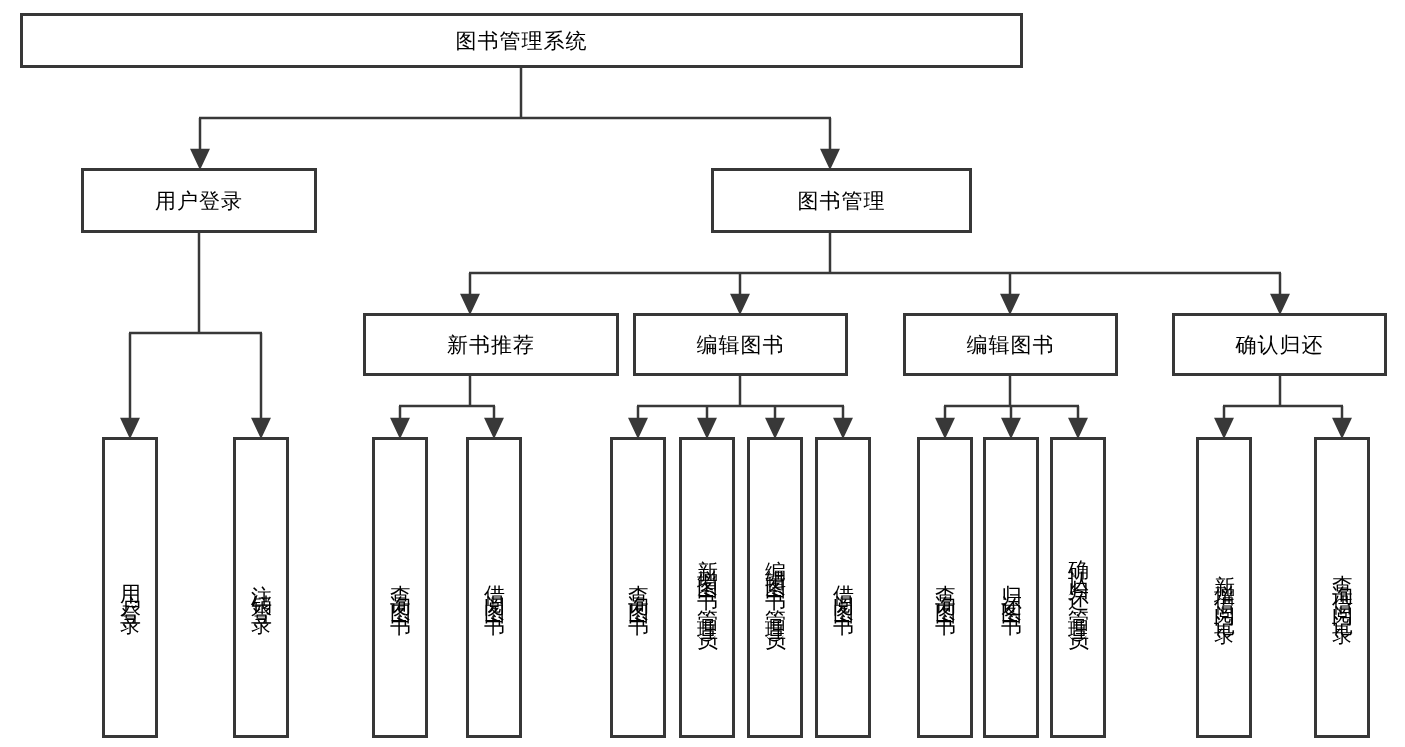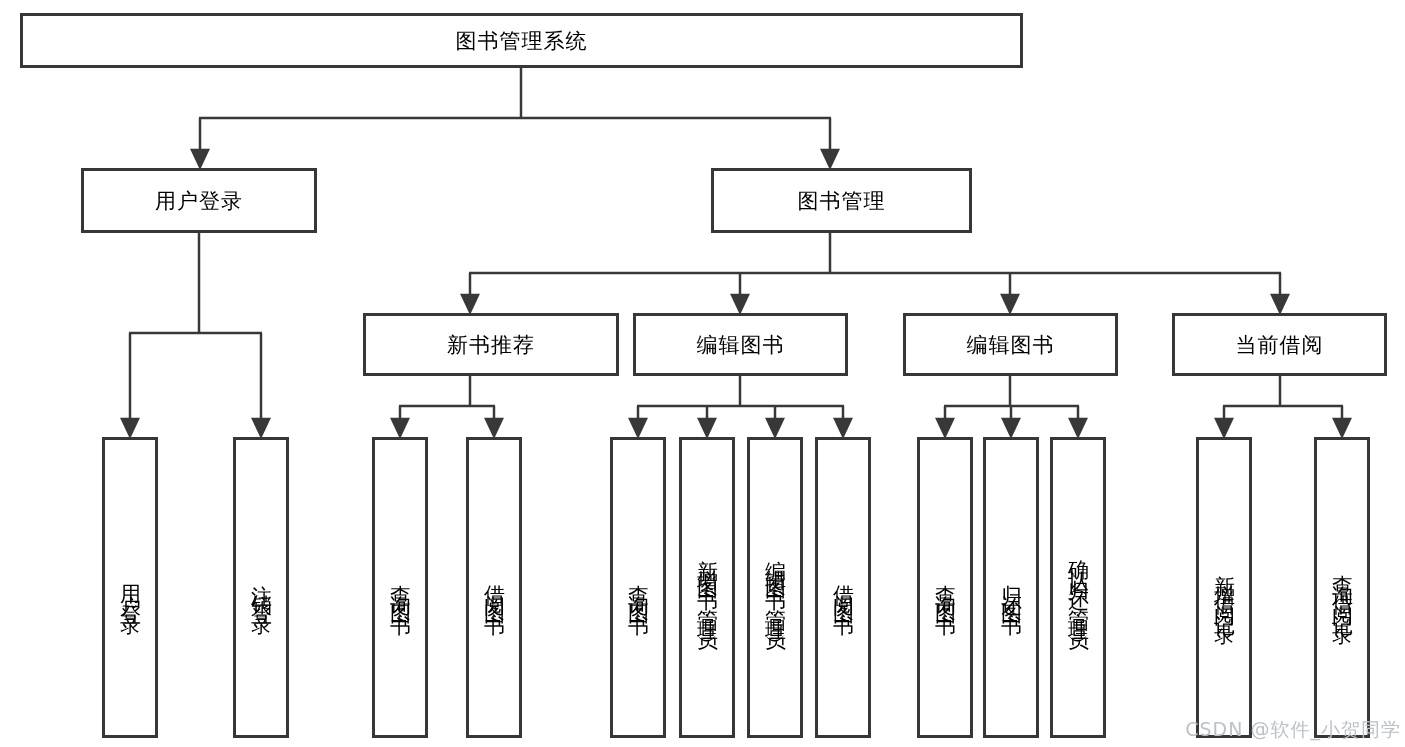--- a/index.html
+++ b/index.html
@@ -136,35 +136,34 @@
   </svg>
 
   <div class="node h" style="left:20px; top:13px; width:1003px; height:55px;">图书管理系统</div>
 
   <div class="node h" style="left:81px; top:168px; width:236px; height:65px;">用户登录</div>
   <div class="node h" style="left:711px; top:168px; width:261px; height:65px;">图书管理</div>
 
   <div class="node h" style="left:363px; top:313px; width:256px; height:63px;">新书推荐</div>
   <div class="node h" style="left:633px; top:313px; width:215px; height:63px;">编辑图书</div>
   <div class="node h" style="left:903px; top:313px; width:215px; height:63px;">编辑图书</div>
-  <div class="node h" style="left:1172px; top:313px; width:215px; height:63px;">当前借阅</div>
+  <div class="node h" style="left:1172px; top:313px; width:215px; height:63px;">确认归还</div>
 
   <div class="node v" style="left:102px; top:437px; width:56px; height:301px;">用户登录</div>
   <div class="node v" style="left:233px; top:437px; width:56px; height:301px;">注销登录</div>
 
   <div class="node v" style="left:372px; top:437px; width:56px; height:301px;">查询图书</div>
   <div class="node v" style="left:466px; top:437px; width:56px; height:301px;">借阅图书</div>
 
   <div class="node v" style="left:610px; top:437px; width:56px; height:301px;">查询图书</div>
   <div class="node v" style="left:679px; top:437px; width:56px; height:301px;">新增图书（管理员）</div>
   <div class="node v" style="left:747px; top:437px; width:56px; height:301px;">编辑图书（管理员）</div>
   <div class="node v" style="left:815px; top:437px; width:56px; height:301px;">借阅图书</div>
 
   <div class="node v" style="left:917px; top:437px; width:56px; height:301px;">查询图书</div>
   <div class="node v" style="left:983px; top:437px; width:56px; height:301px;">归还图书</div>
   <div class="node v" style="left:1050px; top:437px; width:56px; height:301px;">确认归还（管理员）</div>
 
   <div class="node v" style="left:1196px; top:437px; width:56px; height:301px;">新增借阅记录</div>
   <div class="node v" style="left:1314px; top:437px; width:56px; height:301px;">查询借阅记录</div>
 
-  <div class="watermark">CSDN @软件_小贺同学</div>
 
 </div>
 
 </body></html>

